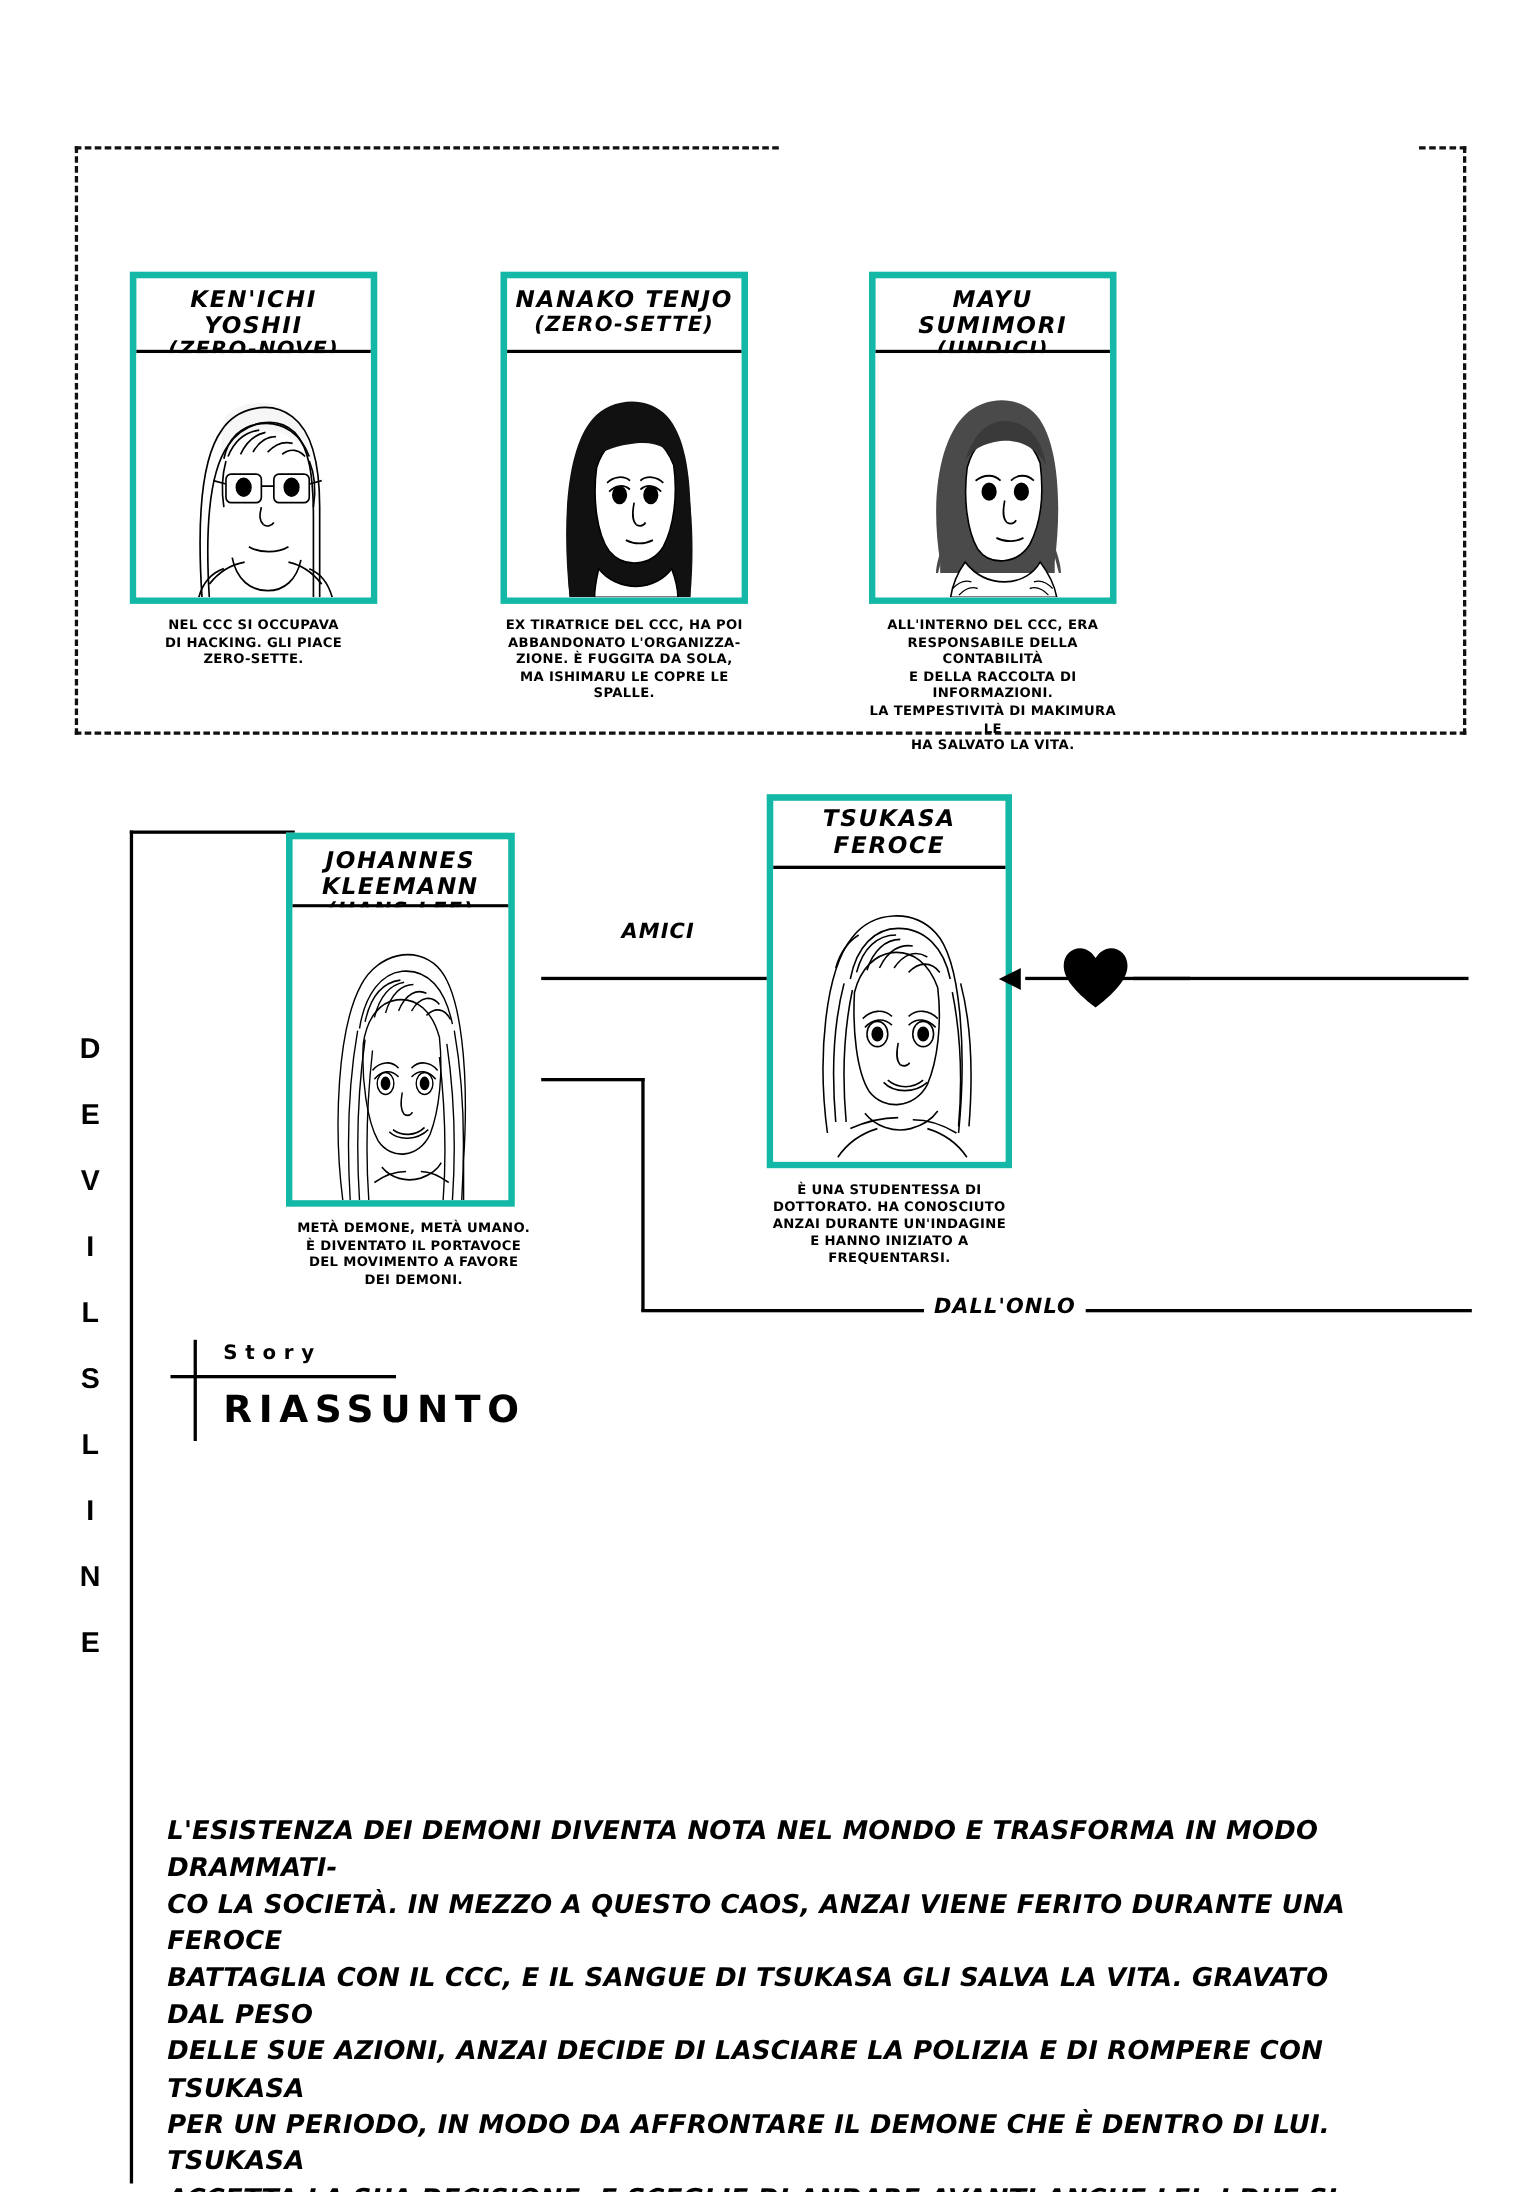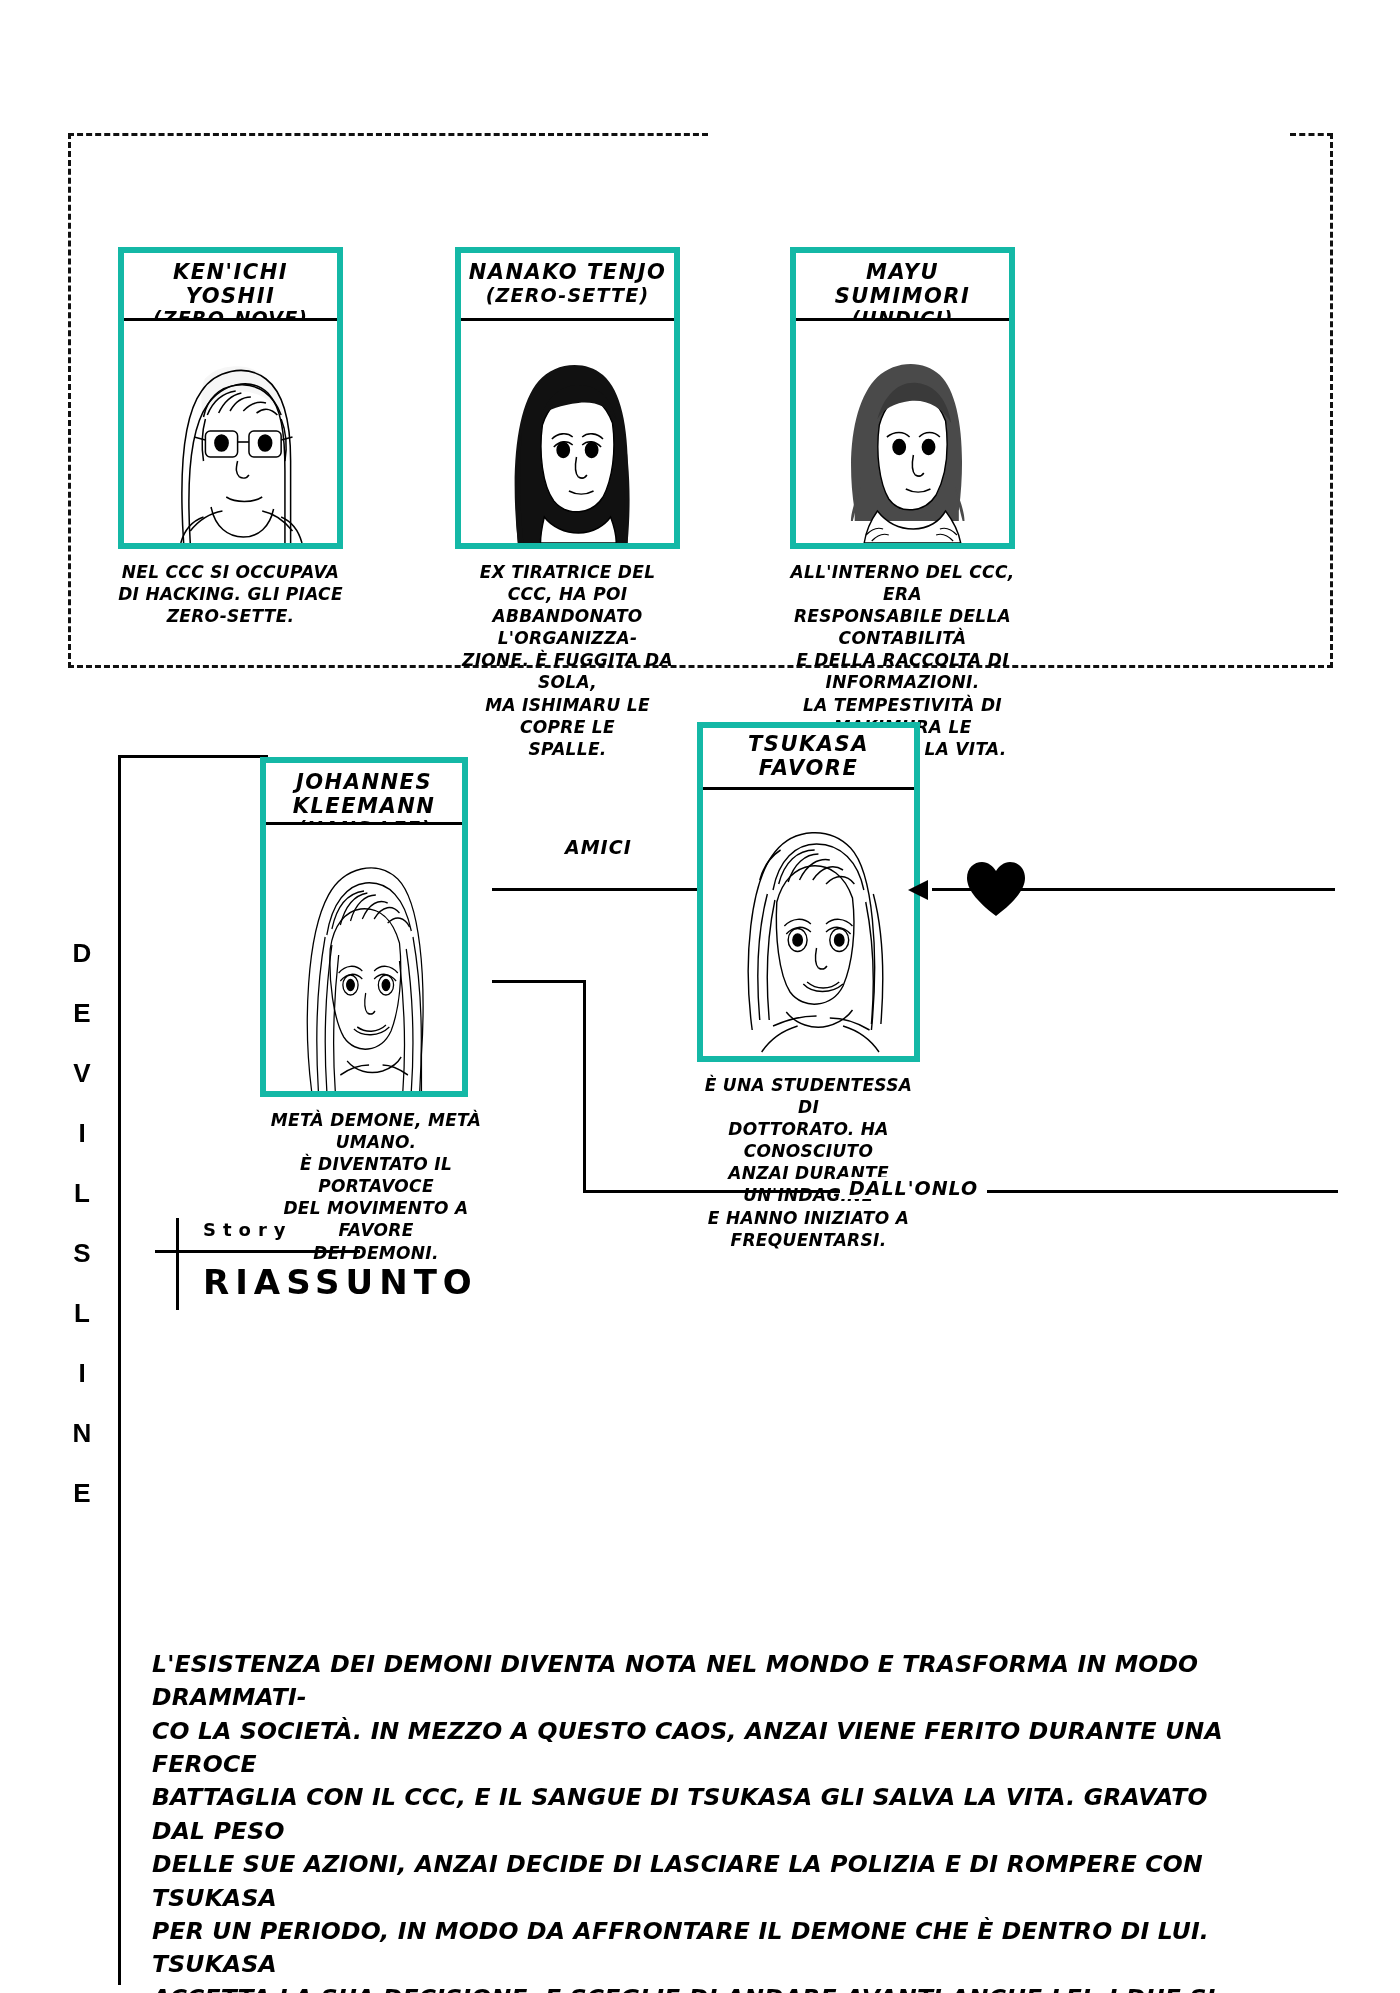--- a/index.html
+++ b/index.html
@@ -85,22 +85,21 @@
   }
   .card .portrait{
     position:relative;
     overflow:hidden;
     background:#fff;
   }
   .card .caption{
     text-align:center;
     font-family:"DejaVu Sans", sans-serif;
     font-weight:bold;
-    font-style:italic;
-    font-size:17px;
+    font-size:12px;
     line-height:1.30;
     letter-spacing:0.3px;
     margin-top:12px;
     white-space:pre-line;
   }
 
   
   .portrait svg{display:block;width:100%;height:100%;}
 
   
@@ -349,21 +348,21 @@
     </div>
     <div class="caption">METÀ DEMONE, METÀ UMANO.
 È DIVENTATO IL PORTAVOCE
 DEL MOVIMENTO A FAVORE
 DEI DEMONI.</div>
   </div>
 
   <div class="card" style="left:697px;top:722px;width:223px;">
     <div class="frame" style="width:223px;">
       <div class="namebox" style="height:62px;display:flex;align-items:center;justify-content:center;">
-        <div class="nm">TSUKASA FAVORE</div>
+        <div class="nm">TSUKASA FEROCE</div>
       </div>
       <div class="portrait" style="height:266px;">
         <svg viewBox="0 0 223 266" preserveAspectRatio="none">
           <g fill="none" stroke="#000" stroke-width="1.5">
             <path d="M52 240 C42 170 50 92 76 62 C96 38 134 36 156 58 C180 82 186 164 178 240" fill="#fff"></path>
             <path d="M78 112 C84 90 98 78 114 76 C134 74 150 86 158 108 C162 140 158 174 148 196 C136 218 106 220 92 202 C80 184 76 146 78 112 Z" fill="#fff"></path>
             <path d="M74 100 C80 70 98 54 120 54 C146 54 164 72 170 100"></path>
             <path d="M80 94 C86 72 100 60 118 60"></path>
             <path d="M90 92 C96 74 108 64 122 64"></path>
             <path d="M102 90 C110 74 122 68 134 70"></path>

